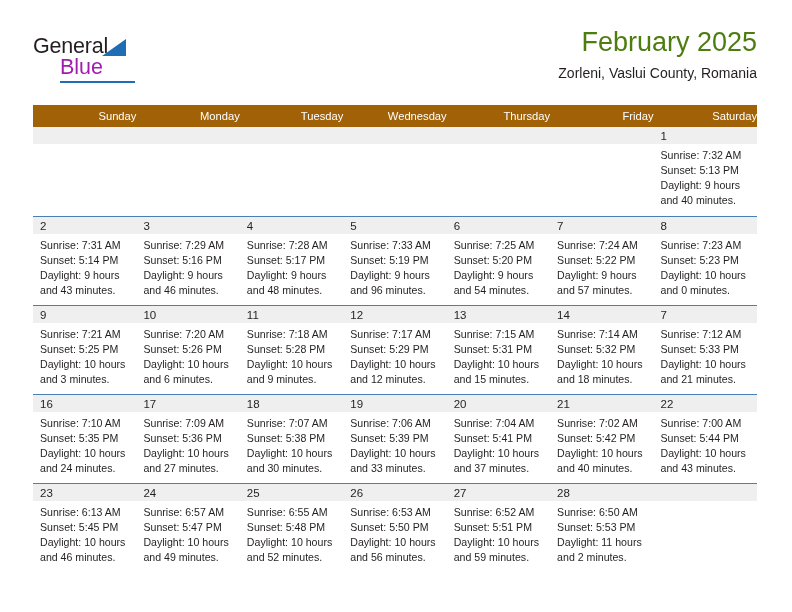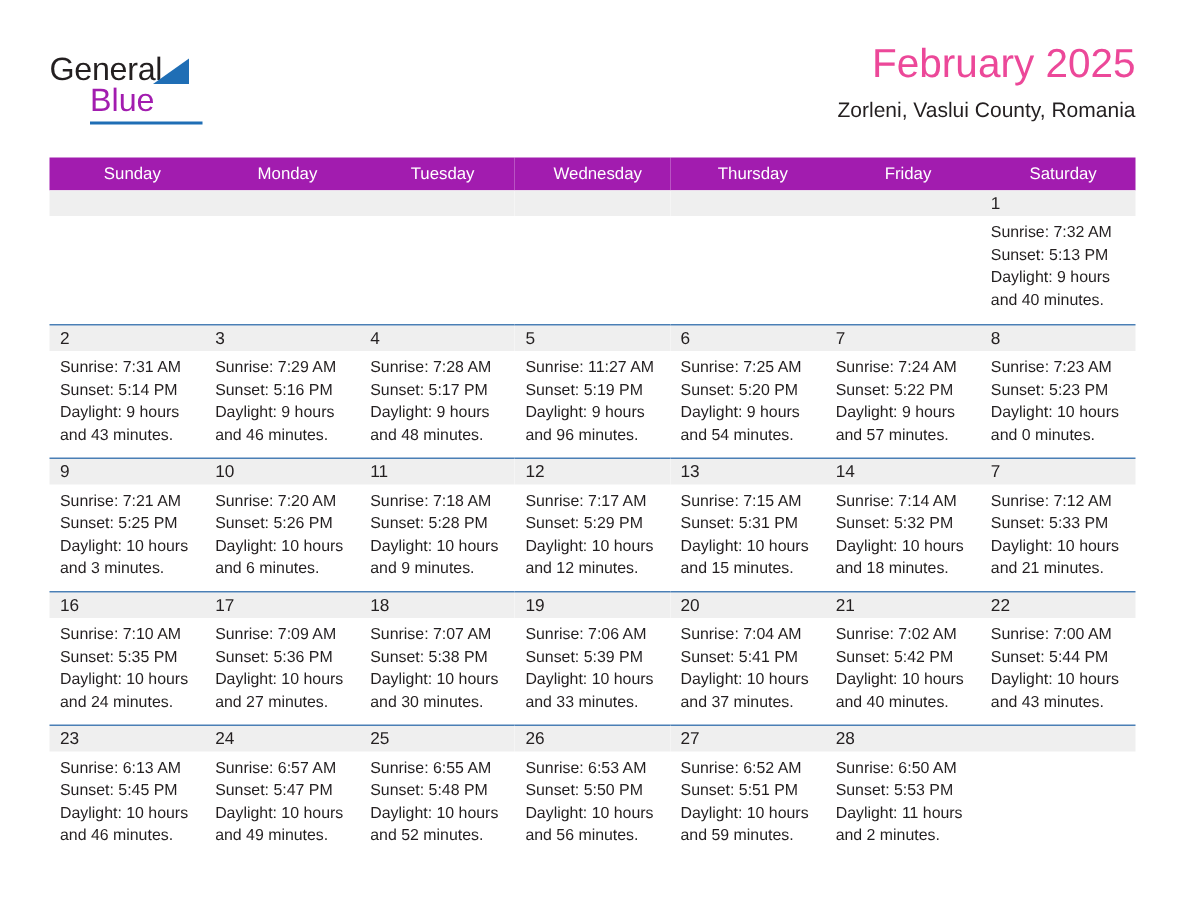--- a/index.html
+++ b/index.html
@@ -78,21 +78,21 @@
   }
 
   .title-block {
     position: absolute;
     right: 0;
     top: 0;
     text-align: right;
   }
   .cal-title {
     font-size: 27px;
-    color: #ec4899;
+    color: #4d7c0f;
     line-height: 1.05;
     white-space: nowrap;
   }
   .cal-subtitle {
     margin-top: 9px;
     font-size: 14px;
     color: #231f20;
     white-space: nowrap;
   }
 
@@ -101,25 +101,25 @@
     position: absolute;
     left: 33px;
     top: 105px;
     width: 724px;
     border-collapse: collapse;
     table-layout: fixed;
   }
   .calendar col { width: 103.43px; }
 
   .calendar thead th {
-    background: #a21caf;
+    background: #a16207;
     color: #ffffff;
     font-size: 11.2px;
     font-weight: normal;
-    text-align: center;
+    text-align: right;
     padding: 5px 0 5px 7px;
     height: 18px;
     box-sizing: border-box;
     border: 0;
   }
 
   .calendar tbody td {
     vertical-align: top;
     padding: 0;
     height: 89px;
@@ -249,21 +249,21 @@
           <div class="dayinfo">
             <div>Sunrise: 7:28 AM</div>
             <div>Sunset: 5:17 PM</div>
             <div>Daylight: 9 hours</div>
             <div>and 48 minutes.</div>
           </div>
         </td>
         <td>
           <div class="daynum">5</div>
           <div class="dayinfo">
-            <div>Sunrise: 11:27 AM</div>
+            <div>Sunrise: 7:33 AM</div>
             <div>Sunset: 5:19 PM</div>
             <div>Daylight: 9 hours</div>
             <div>and 96 minutes.</div>
           </div>
         </td>
         <td>
           <div class="daynum">6</div>
           <div class="dayinfo">
             <div>Sunrise: 7:25 AM</div>
             <div>Sunset: 5:20 PM</div>

